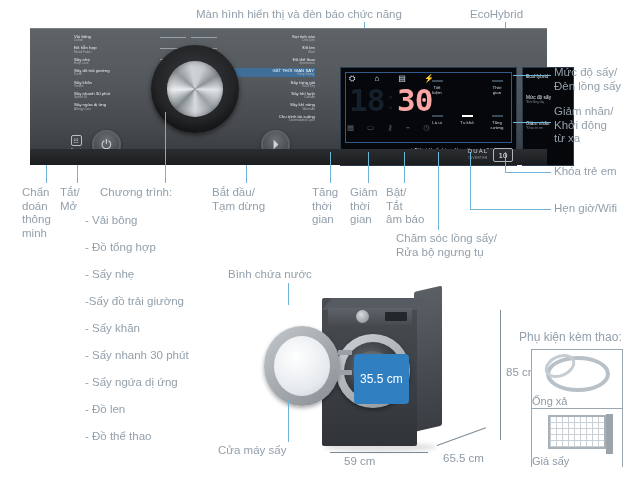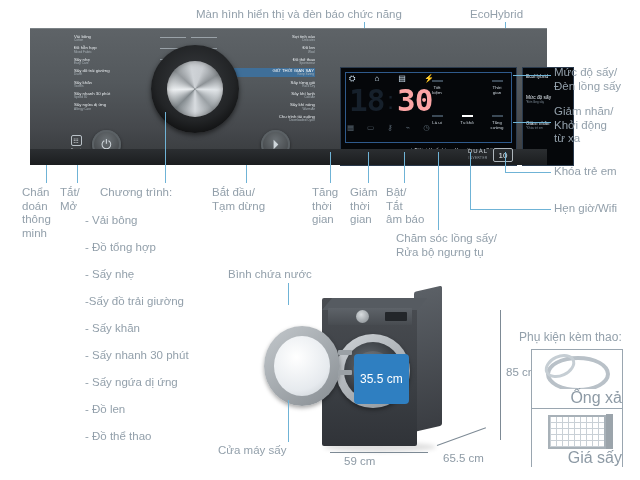--- a/index.html
+++ b/index.html
@@ -157,22 +157,22 @@
 
   
   .dimLine { position:absolute; background:#7d8a95; }
   .dimTxt { position:absolute; color:#8d9aa5; font-size:11.5px; }
 
   
   #accBox { position:absolute; left:531px; top:349px; width:92px; height:118px;
             border:1px solid #9aa6b0; background:#fff; }
   #accBox .cell { position:relative; height:59px; border-bottom:1px solid #9aa6b0; }
   #accBox .cell:last-child { border-bottom:none; }
-  #accBox .capt { position:absolute; bottom:1px; left:0; right:0; text-align:right;
-                  color:#8d9aa5; font-size:16px; background:#fff;}
+  #accBox .capt { position:absolute; bottom:1px; left:0; right:0; text-align:left;
+                  color:#8d9aa5; font-size:11px; background:#fff;}
   .hoseArt { position:absolute; left:14px; top:6px; width:64px; height:36px;
              border:4px solid #b9c1c8; border-radius:50%;}
   .hoseArt:after{content:"";position:absolute;left:-6px;top:-5px;width:26px;height:16px;
              border:3px solid #c6ced4;border-radius:50%;transform:rotate(-25deg);}
   .rackArt { position:absolute; left:16px; top:6px; width:58px; height:34px;
              border:2px solid #a8b1b8;
              background:
                repeating-linear-gradient(90deg,#c9d0d6 0 1px,transparent 1px 6px),
                repeating-linear-gradient(0deg,#c9d0d6 0 1px,transparent 1px 6px);}
   .rackArt:after{content:"";position:absolute;right:-9px;top:-3px;width:7px;height:40px;background:#9ba4ab;}

